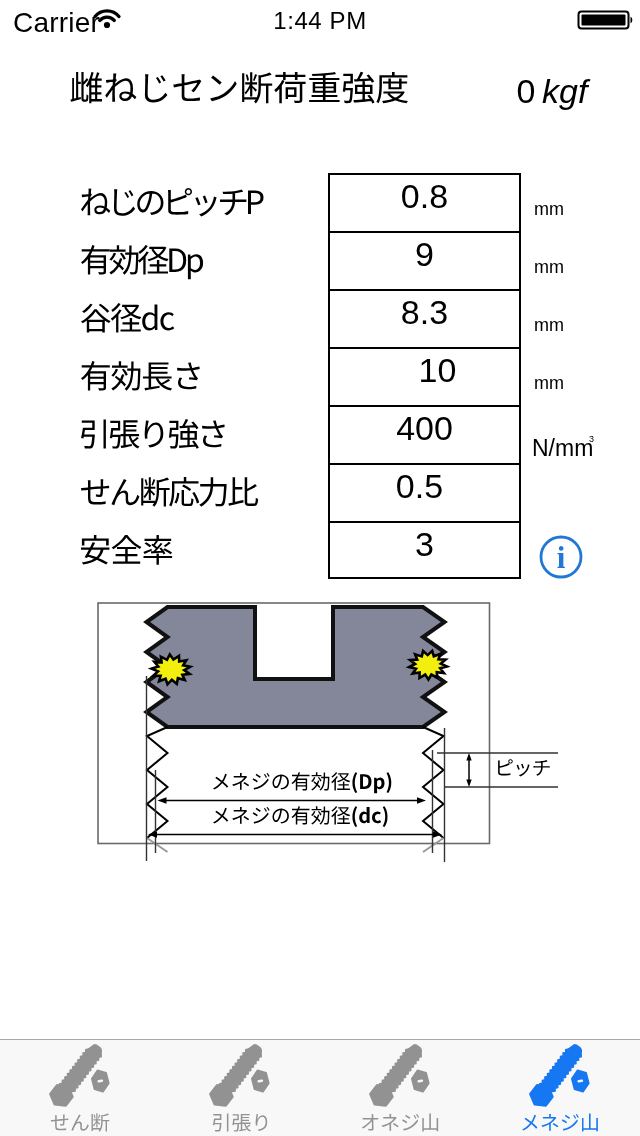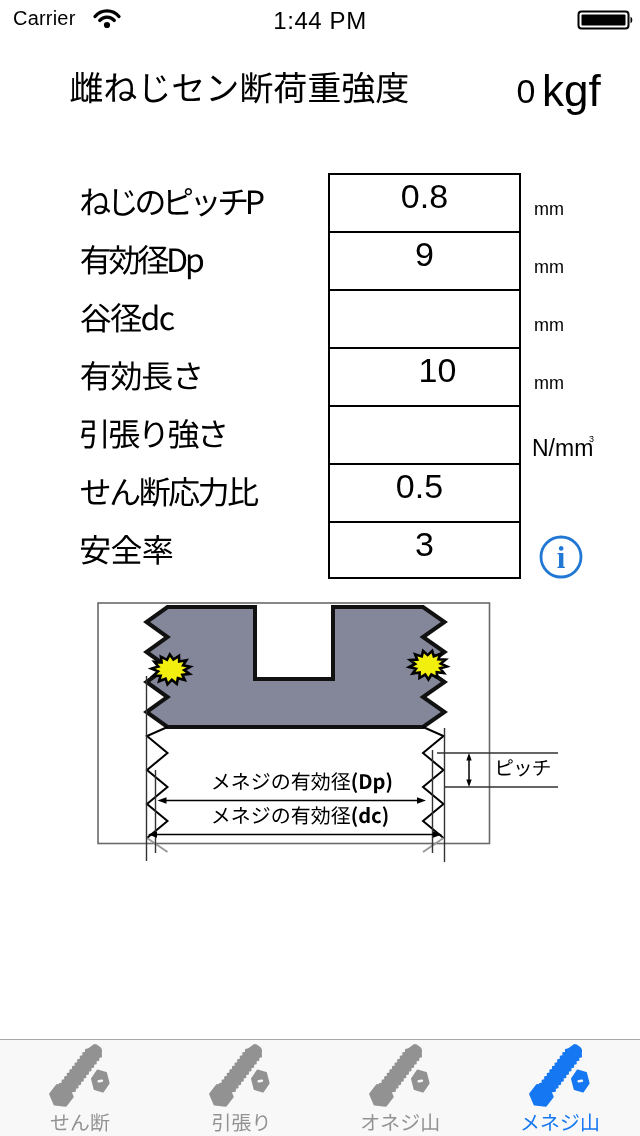--- a/index.html
+++ b/index.html
@@ -1,33 +1,35 @@
 <!DOCTYPE html>
 <html><head><meta charset="utf-8"><style>
 *{margin:0;padding:0;box-sizing:border-box}
 html,body{width:640px;height:1136px;background:#fff;font-family:"Liberation Sans",sans-serif;color:#000;overflow:hidden}
 #page{position:relative;width:640px;height:1136px}
 .abs{position:absolute}
 .unit{position:absolute;left:534px;font-size:18px;line-height:25px}
 </style></head><body>
 <div id="page">
-<div class="abs" style="left:13px;top:6.6px;font-size:20px;letter-spacing:0.2px">Carrier</div>
+<div class="abs" style="left:13px;top:6.6px;font-size:28px;letter-spacing:0.2px">Carrier</div>
 <div class="abs" style="left:0;top:6.6px;width:640px;text-align:center;font-size:24px;font-weight:normal;letter-spacing:0.6px">1:44 PM</div>
 <div class="abs" style="left:516.5px;top:73.6px;font-size:34px;line-height:34px;">0</div>
-<div class="abs" style="left:542px;top:73.6px;font-size:44px;line-height:34px;">kgf</div>
+<div class="abs" style="left:542px;top:73.6px;font-size:34px;line-height:34px;font-style:italic;">kgf</div>
 <div class="abs" style="left:328px;top:173px;width:193px;height:406px;border:2px solid #000"></div>
 <div class="abs" style="left:330px;top:231px;width:189px;height:2px;background:#000"></div>
     <div class="abs" style="left:330px;top:289px;width:189px;height:2px;background:#000"></div>
     <div class="abs" style="left:330px;top:347px;width:189px;height:2px;background:#000"></div>
     <div class="abs" style="left:330px;top:405px;width:189px;height:2px;background:#000"></div>
     <div class="abs" style="left:330px;top:463px;width:189px;height:2px;background:#000"></div>
     <div class="abs" style="left:330px;top:521px;width:189px;height:2px;background:#000"></div>
 <div style="position:absolute;left:328px;top:173px;width:193px;height:47px;font-size:34px;line-height:47px;text-align:center;">0.8</div>
     <div style="position:absolute;left:328px;top:231px;width:193px;height:47px;font-size:34px;line-height:47px;text-align:center;">9</div>
+    <div style="position:absolute;left:328px;top:289px;width:193px;height:47px;font-size:34px;line-height:47px;text-align:center;">8.3</div>
     <div style="position:absolute;left:328px;top:347px;width:219px;height:47px;font-size:34px;line-height:47px;text-align:center;">10</div>
+    <div style="position:absolute;left:328px;top:405px;width:193px;height:47px;font-size:34px;line-height:47px;text-align:center;">400</div>
     <div style="position:absolute;left:328px;top:463px;width:183px;height:47px;font-size:34px;line-height:47px;text-align:center;">0.5</div>
     <div style="position:absolute;left:328px;top:521px;width:193px;height:47px;font-size:34px;line-height:47px;text-align:center;">3</div>
 <div class="unit" style="top:196.7px;">mm</div>
     <div class="unit" style="top:254.7px;">mm</div>
     <div class="unit" style="top:312.7px;">mm</div>
     <div class="unit" style="top:370.7px;">mm</div>
 <div class="unit" style="top:436.5px;left:532px;font-size:23px;line-height:23px;text-align:right;">N/mm</div>
 <div class="abs" style="left:589px;top:434.5px;font-size:9px;line-height:9px;">3</div>
 <div class="abs" style="left:0;top:1039px;width:640px;height:97px;background:#f8f8f8;border-top:1px solid #a7a7a7"></div>
 <svg width="640" height="1136" viewBox="0 0 640 1136" style="position:absolute;left:0;top:0">

